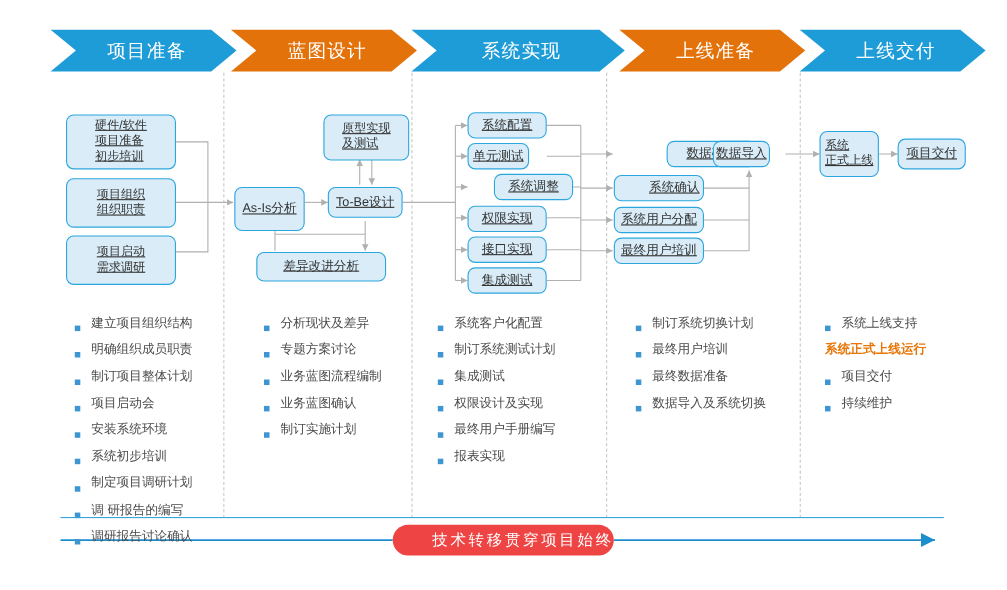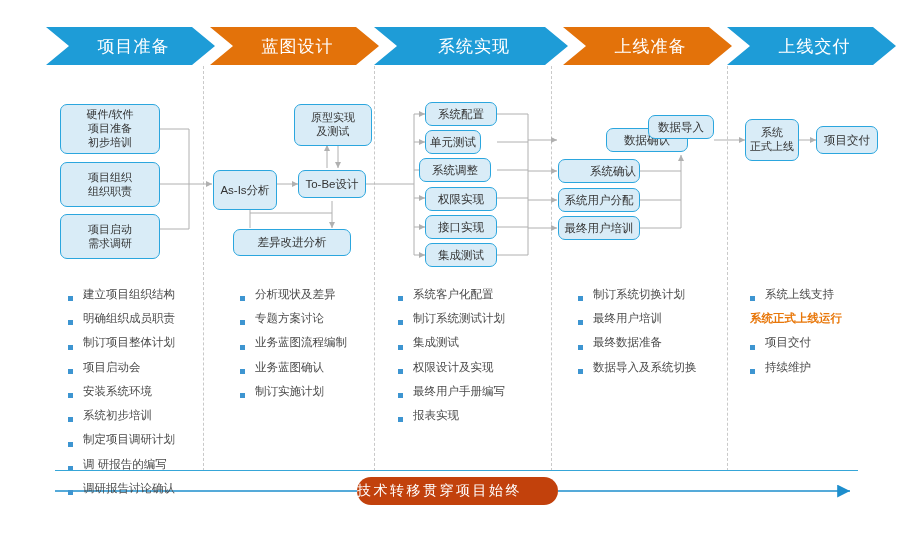--- a/index.html
+++ b/index.html
@@ -21,40 +21,40 @@
   .chev span{position:relative;z-index:2;padding-left:6px;}
 
   
   .vdiv{position:absolute;width:0;border-left:1px dashed #c9c9c9;top:66px;height:405px;}
 
   
   .box{
     position:absolute;box-sizing:border-box;
     background:#d9ecf7;border:1.2px solid #2ba6de;border-radius:7px;
     color:#333333;display:flex;align-items:center;justify-content:center;
-    text-align:center;line-height:1.25;
+    text-align:left;line-height:1.25;text-decoration:underline;
   }
   .box.sm{font-size:11px;}
   .box.md{font-size:11.5px;}
 
   
   svg#wires{position:absolute;left:0;top:0;width:915px;height:536px;pointer-events:none;}
 
   
   .col-list{position:absolute;}
   .bullet-row{display:flex;align-items:flex-end;margin-bottom:11px;}
   .bullet-mark{
     width:5px;height:5px;background:#3d95d1;flex:0 0 5px;
     margin-top:5px;margin-right:10px;
   }
   .bullet-txt{font-size:11.5px;color:#4a4a4a;line-height:1.15;white-space:nowrap;}
   .bullet-row.hl .bullet-txt{color:#e8770a;font-weight:bold;}
   .pill{
-    position:absolute;background:#c2410c;border-radius:16px;
-    display:flex;align-items:center;justify-content:flex-start;
+    position:absolute;background:#ef4444;border-radius:16px;
+    display:flex;align-items:center;justify-content:flex-end;
     color:#ffffff;font-size:14px;letter-spacing:2.5px;
   }
   .hsep{position:absolute;height:0;border-top:1.3px solid #36a6d8;}
 </style>
 </head>
 <body>
 
 <div id="canvas">
 
   <div class="chev-layer">
@@ -185,21 +185,21 @@
   <div class="box md" style="left:233px;top:229px;width:118px;height:27px;">
       <span>差异改进分析</span>
     </div>
 
   <div class="box md" style="left:425px;top:102px;width:72px;height:24px;">
       <span>系统配置</span>
     </div>
   <div class="box md" style="left:425px;top:130px;width:56px;height:24px;">
       <span>单元测试</span>
     </div>
-  <div class="box md" style="left:419px;top:158px;width:72px;height:24px;">
+  <div class="box md" style="left:449px;top:158px;width:72px;height:24px;">
       <span>系统调整</span>
     </div>
   <div class="box md" style="left:425px;top:187px;width:72px;height:24px;">
       <span>权限实现</span>
     </div>
   <div class="box md" style="left:425px;top:215px;width:72px;height:24px;">
       <span>接口实现</span>
     </div>
   <div class="box md" style="left:425px;top:243px;width:72px;height:24px;">
       <span>集成测试</span>
@@ -210,21 +210,21 @@
     </div>
   <div class="box md" style="left:558px;top:159px;width:82px;height:24px;padding-left:28px;">
       <span>系统确认</span>
     </div>
   <div class="box md" style="left:558px;top:188px;width:82px;height:24px;">
       <span>系统用户分配</span>
     </div>
   <div class="box md" style="left:558px;top:216px;width:82px;height:24px;">
       <span>最终用户培训</span>
     </div>
-  <div class="box md" style="left:648px;top:115px;width:66px;height:24px;">
+  <div class="box md" style="left:648px;top:128px;width:52px;height:24px;">
       <span>数据导入</span>
     </div>
 
   <div class="box sm" style="left:745px;top:119px;width:54px;height:42px;">
     <div>
       <div>系统</div>
       <div>正式上线</div>
     </div>
   </div>
   <div class="box md" style="left:816px;top:126px;width:62px;height:28px;">

